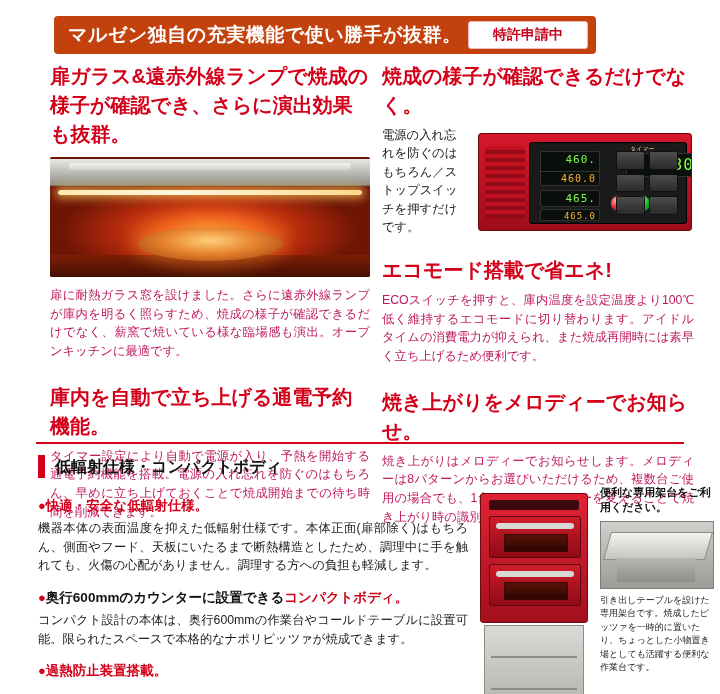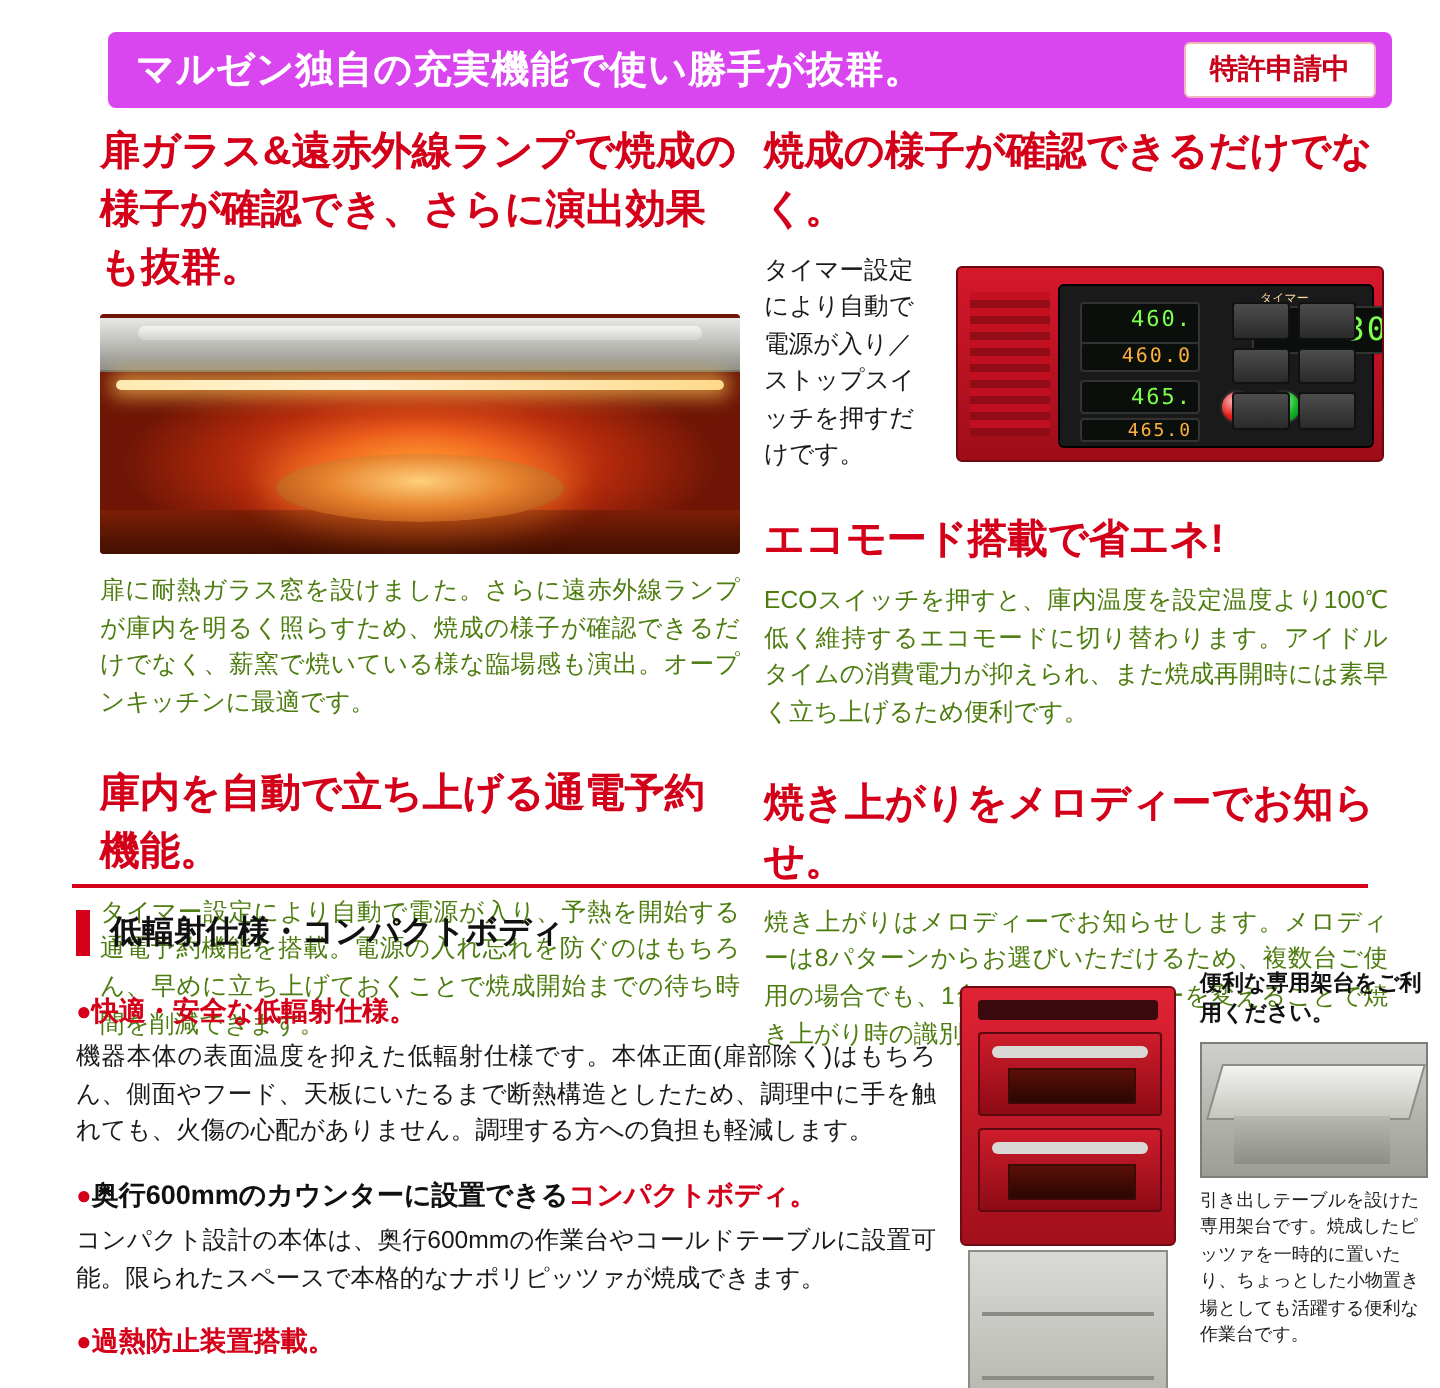--- a/index.html
+++ b/index.html
@@ -19,43 +19,43 @@
     width: 720px;
     height: 694px;
     background: #ffffff;
   }
 
   
   .banner {
     position: absolute;
     left: 54px;
     top: 16px;
-    width: 642px;
+    width: 542px;
     height: 38px;
-    background: #d946ef;
+    background: #c2410c;
     border-radius: 4px;
     display: flex;
     align-items: center;
     justify-content: space-between;
     padding: 0 8px 0 14px;
     box-sizing: border-box;
   }
   .banner-title {
     color: #ffffff;
     font-size: 19px;
     font-weight: bold;
     letter-spacing: 0.5px;
     white-space: nowrap;
   }
   .banner-badge {
     background: #ffffff;
     color: #c9001a;
     font-size: 14px;
     font-weight: bold;
-    padding: 4px 12px;
+    padding: 4px 24px;
     border-radius: 3px;
     border: 1px solid #f0b8bd;
     white-space: nowrap;
   }
 
   
   .sec1 {
     position: absolute;
     left: 0;
     top: 62px;
@@ -78,21 +78,21 @@
   .head-red {
     color: #d4001a;
     font-size: 20px;
     font-weight: bold;
     line-height: 1.45;
     margin: 0 0 6px 0;
   }
   .body-txt {
     font-size: 12.3px;
     line-height: 1.52;
-    color: #4d7c0f;
+    color: #be185d;
     margin: 0;
     text-align: justify;
   }
 
   
   .photo-window {
     position: relative;
     width: 320px;
     height: 120px;
     margin: 8px 0 9px 0;
@@ -420,21 +420,21 @@
 
       <div class="head-red">庫内を自動で立ち上げる通電予約機能。</div>
       <p class="body-txt">タイマー設定により自動で電源が入り、予熱を開始する通電予約機能を搭載。電源の入れ忘れを防ぐのはもちろん、早めに立ち上げておくことで焼成開始までの待ち時間を削減できます。</p>
     </div>
 
     <div class="col-right">
 
       <div class="head-red">焼成の様子が確認できるだけでなく。</div>
 
       <div class="panel-text-wrap">
-        <div class="panel-side-text">タイマー設定により自動で電源が入り／ストップスイッチを押すだけです。</div>
+        <div class="panel-side-text">電源の入れ忘れを防ぐのはもちろん／ストップスイッチを押すだけです。</div>
 
         <div class="photo-panel" style="width:212px;">
           <div class="side-vent"></div>
           <div class="pbody" style="left:50px;width:156px;">
             <div class="lcd a">460.</div>
             <div class="lcd b">460.0</div>
             <div class="lcd c">465.</div>
             <div class="lcd d">465.0</div>
             <div class="timer-label">タイマー</div>
             <div class="lcd timer">1:30</div>

